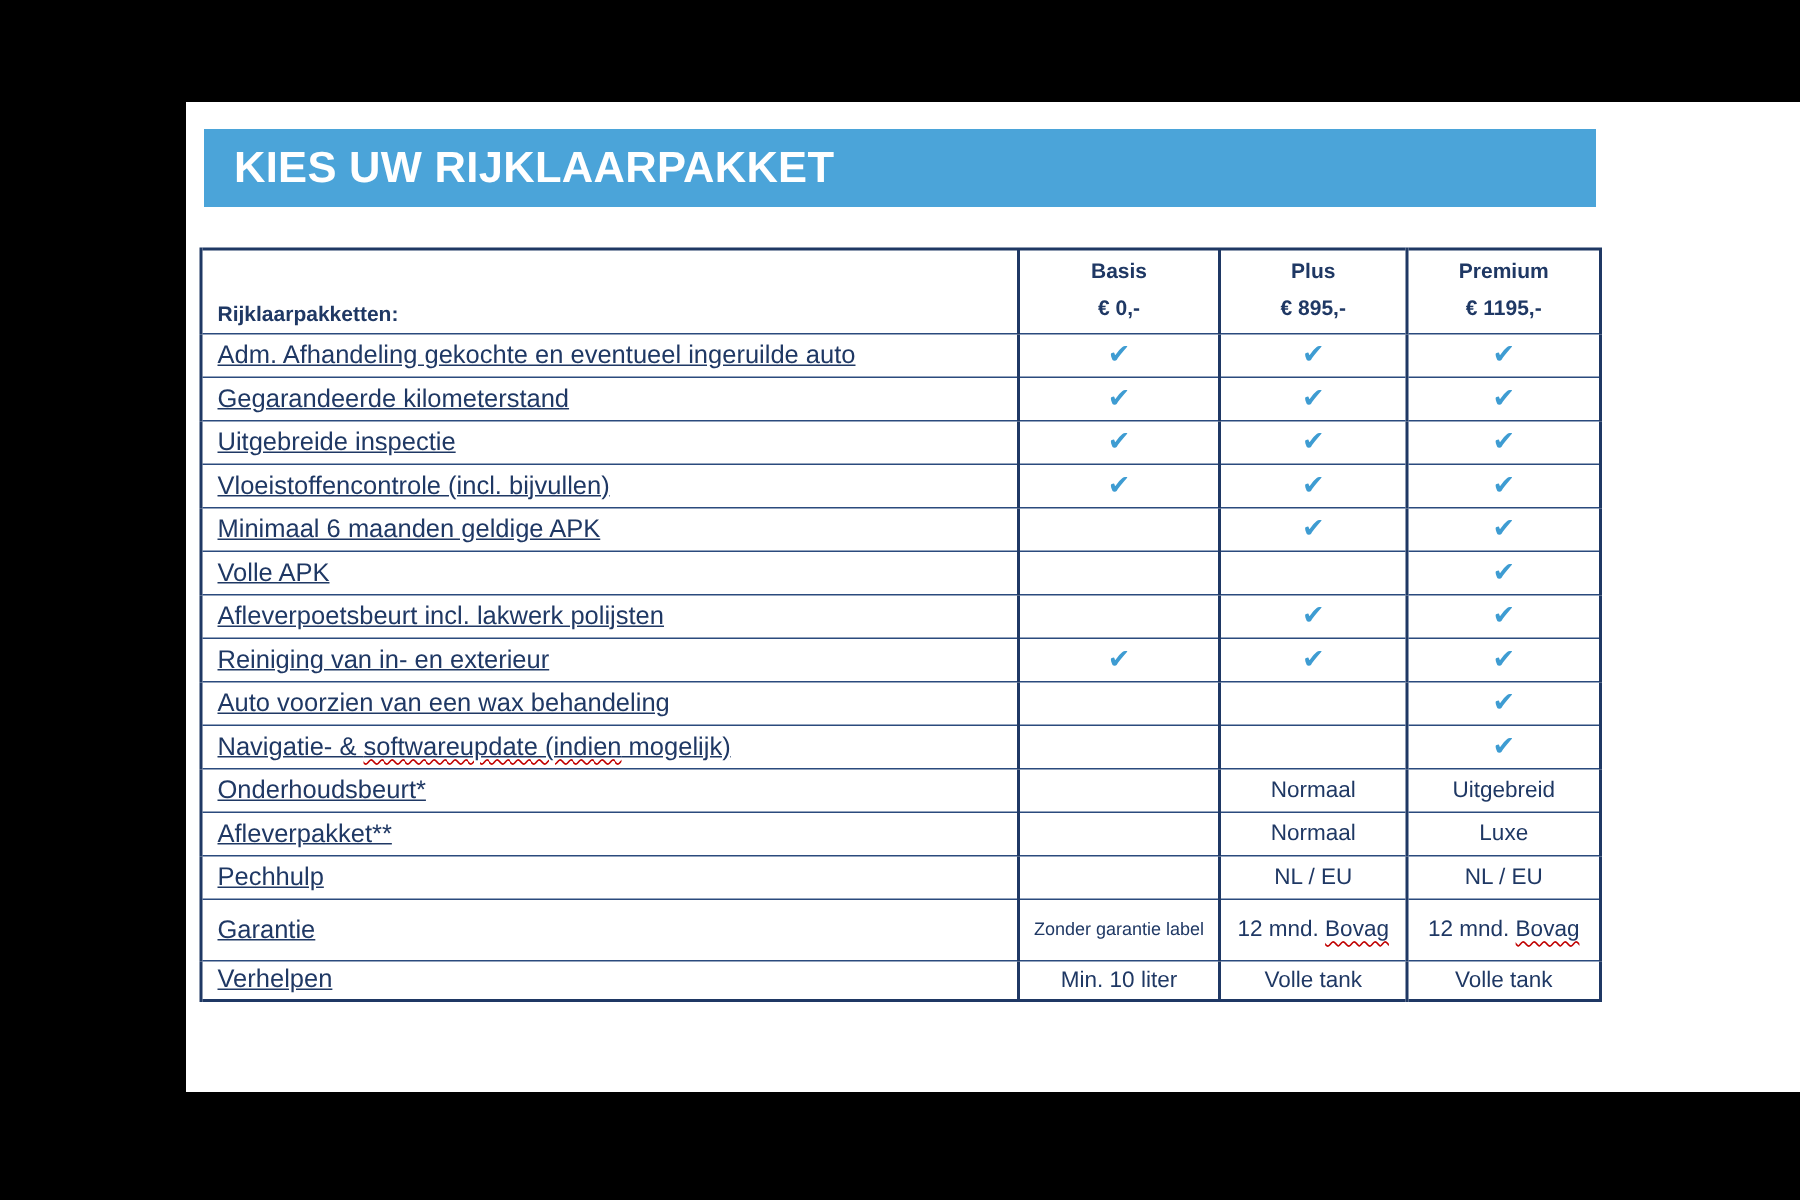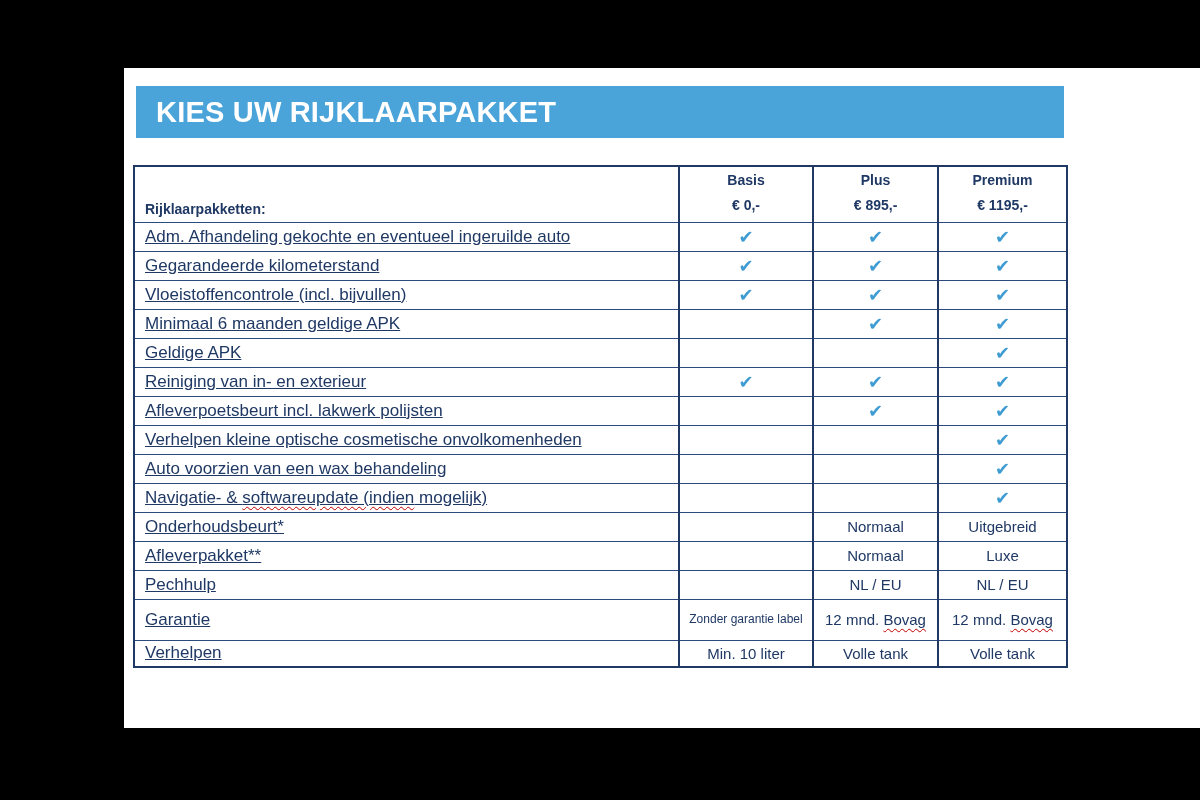--- a/index.html
+++ b/index.html
@@ -158,53 +158,53 @@
             <td class="val"><span class="check">✔</span></td>
             <td class="val"><span class="check">✔</span></td>
           </tr>
           <tr>
             <td class="feature">Gegarandeerde kilometerstand</td>
             <td class="val"><span class="check">✔</span></td>
             <td class="val"><span class="check">✔</span></td>
             <td class="val"><span class="check">✔</span></td>
           </tr>
           <tr>
+            <td class="feature">Uitgebreide inspectie</td>
+            <td class="val"><span class="check">✔</span></td>
+            <td class="val"><span class="check">✔</span></td>
+            <td class="val"><span class="check">✔</span></td>
+          </tr>
+          <tr>
             <td class="feature">Vloeistoffencontrole (incl. bijvullen)</td>
             <td class="val"><span class="check">✔</span></td>
             <td class="val"><span class="check">✔</span></td>
             <td class="val"><span class="check">✔</span></td>
           </tr>
           <tr>
             <td class="feature">Minimaal 6 maanden geldige APK</td>
             <td class="val"></td>
             <td class="val"><span class="check">✔</span></td>
             <td class="val"><span class="check">✔</span></td>
           </tr>
           <tr>
-            <td class="feature">Geldige APK</td>
-            <td class="val"></td>
-            <td class="val"></td>
+            <td class="feature">Volle APK</td>
+            <td class="val"></td>
+            <td class="val"></td>
+            <td class="val"><span class="check">✔</span></td>
+          </tr>
+          <tr>
+            <td class="feature">Afleverpoetsbeurt incl. lakwerk polijsten</td>
+            <td class="val"></td>
+            <td class="val"><span class="check">✔</span></td>
             <td class="val"><span class="check">✔</span></td>
           </tr>
           <tr>
             <td class="feature">Reiniging van in- en exterieur</td>
             <td class="val"><span class="check">✔</span></td>
             <td class="val"><span class="check">✔</span></td>
-            <td class="val"><span class="check">✔</span></td>
-          </tr>
-          <tr>
-            <td class="feature">Afleverpoetsbeurt incl. lakwerk polijsten</td>
-            <td class="val"></td>
-            <td class="val"><span class="check">✔</span></td>
-            <td class="val"><span class="check">✔</span></td>
-          </tr>
-          <tr>
-            <td class="feature">Verhelpen kleine optische cosmetische onvolkomenheden</td>
-            <td class="val"></td>
-            <td class="val"></td>
             <td class="val"><span class="check">✔</span></td>
           </tr>
           <tr>
             <td class="feature">Auto voorzien van een wax behandeling</td>
             <td class="val"></td>
             <td class="val"></td>
             <td class="val"><span class="check">✔</span></td>
           </tr>
           <tr>
             <td class="feature">Navigatie- &amp; <span class="squiggle">softwareupdate (indien</span> mogelijk)</td>

